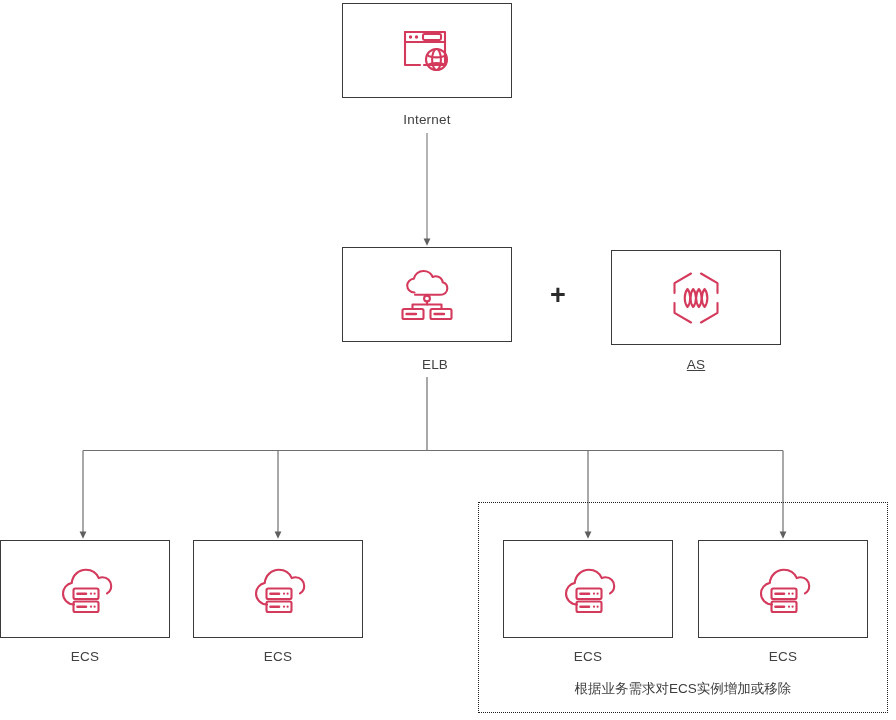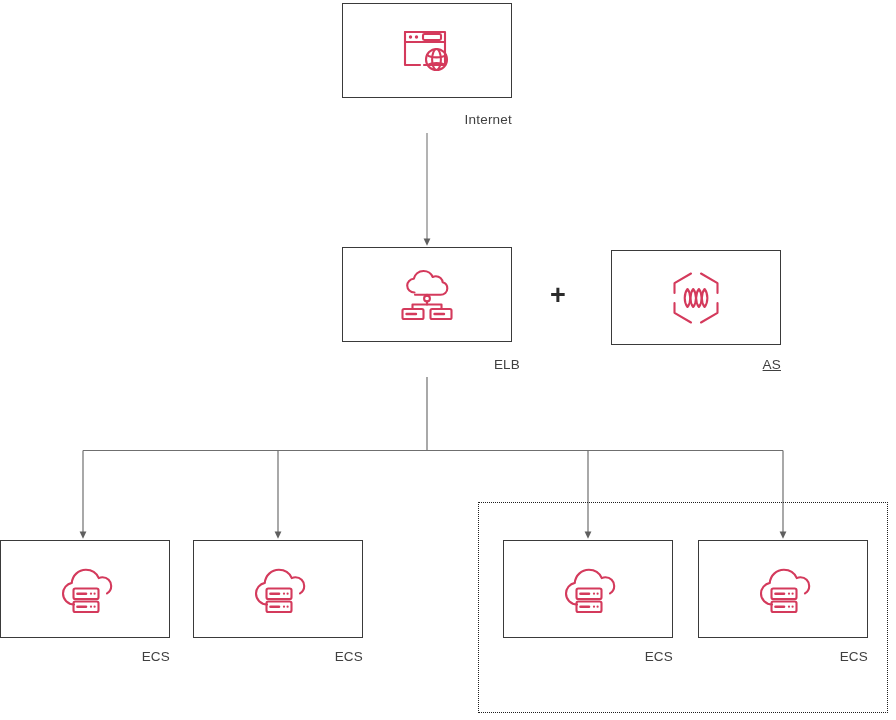--- a/index.html
+++ b/index.html
@@ -35,21 +35,21 @@
     border: 1.4px solid #3a3a3a;
     background: #ffffff;
     display: flex;
     align-items: center;
     justify-content: center;
   }
   .node svg { display: block; }
   
   .node-label {
     position: absolute;
-    text-align: right;
+    text-align: center;
     font-size: 13.5px;
     color: #404040;
     letter-spacing: 0.2px;
     white-space: nowrap;
   }
   
   .plus-sign {
     position: absolute;
     font-size: 27px;
     font-weight: bold;
@@ -251,14 +251,15 @@
         <circle cx="40.6" cy="33.7" r="1.1" fill="#d43a5c" stroke="none"></circle>
         <rect x="19.5" y="41.5" width="25" height="10.5" rx="1.8"></rect>
         <line x1="23.5" y1="46.7" x2="32" y2="46.7" stroke-width="2.6"></line>
         <circle cx="37" cy="46.7" r="1.1" fill="#d43a5c" stroke="none"></circle>
         <circle cx="40.6" cy="46.7" r="1.1" fill="#d43a5c" stroke="none"></circle>
       </svg>
     </span>
   </div>
   <div class="node-label" style="left:698px; top:649px; width:170px;">ECS</div>
 
+  <div class="group-note" style="left:478px; top:680px; width:410px;">根据业务需求对ECS实例增加或移除</div>
 
 </div>
 
 </body></html>

